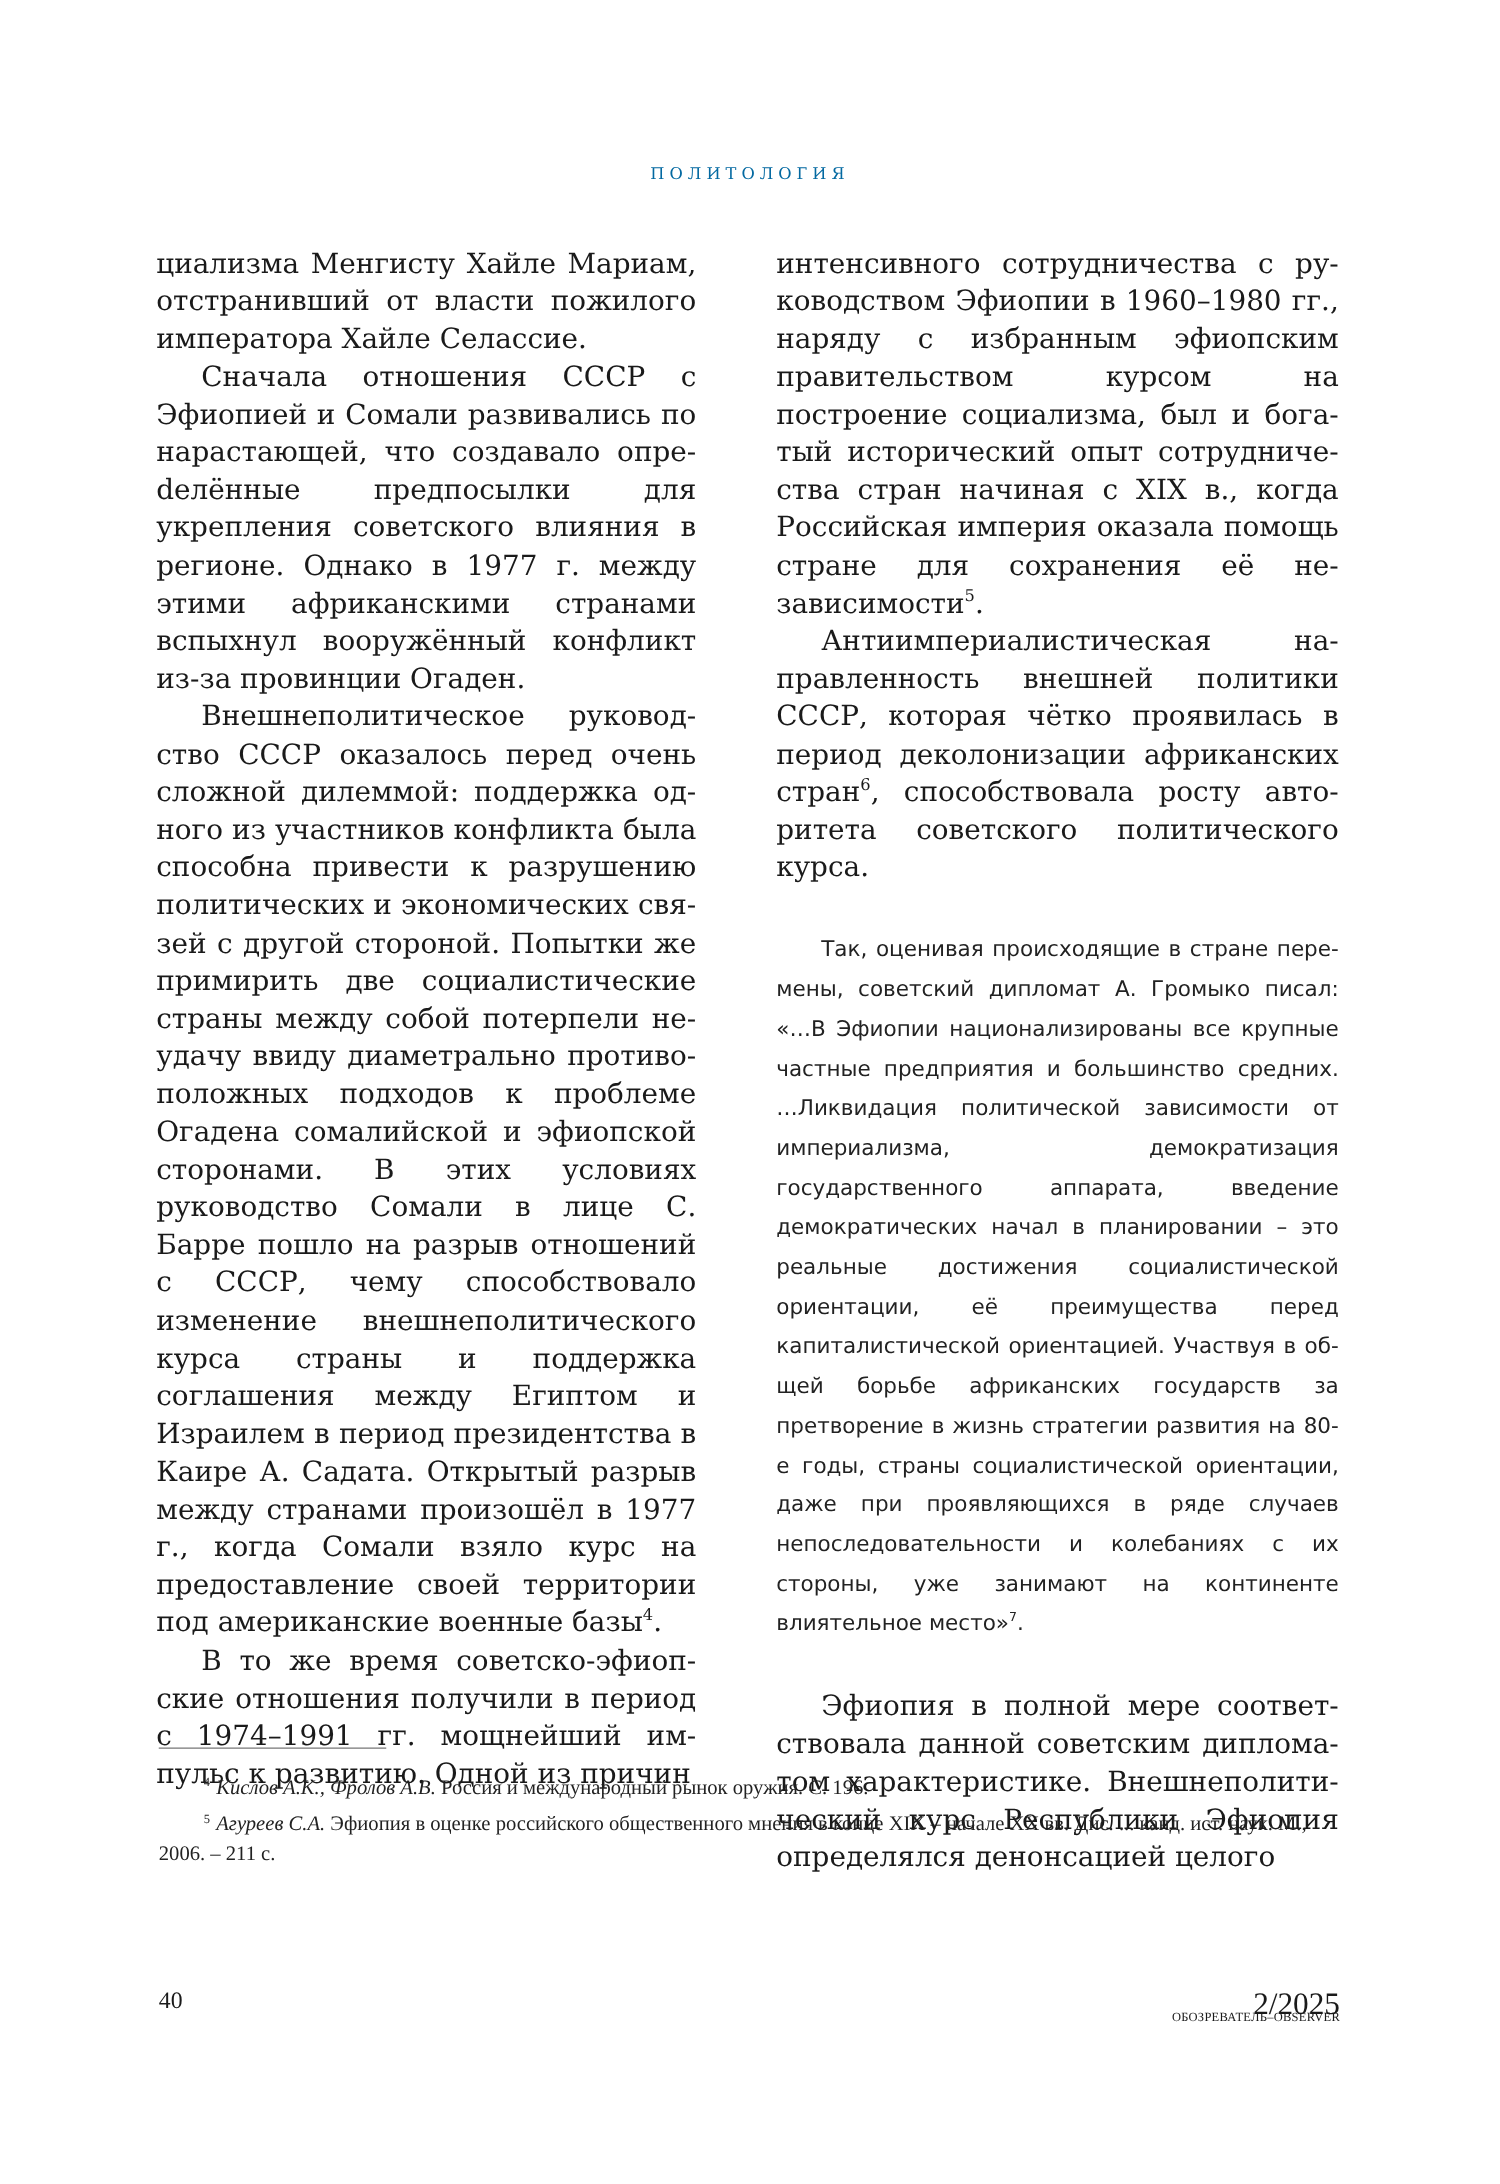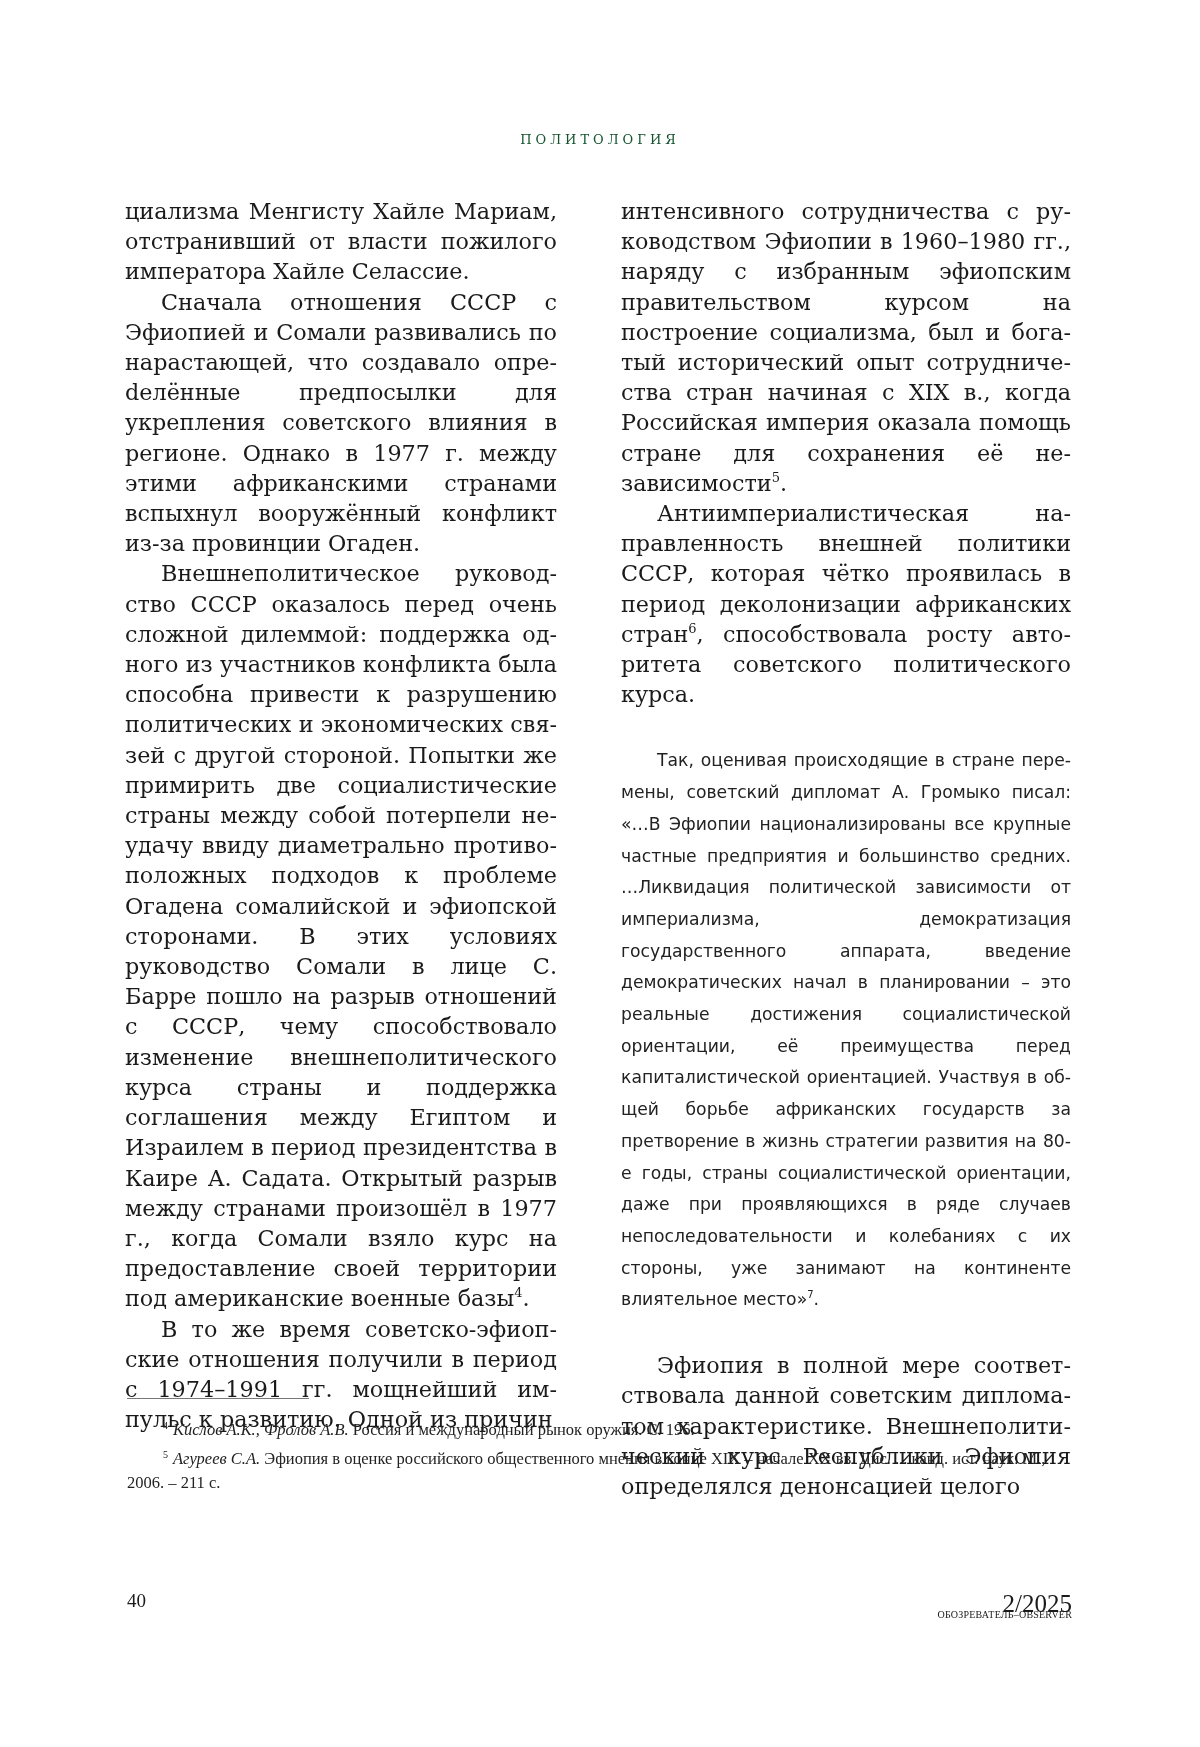--- a/index.html
+++ b/index.html
@@ -1,19 +1,19 @@
 <!DOCTYPE html>
 <html><head>
 <meta charset="utf-8">
 <style>
   html, body { margin: 0; padding: 0; background: #ffffff; }
   body { width: 1200px; height: 1747px; position: relative; overflow: hidden; color: #1a1a1a; }
   .running-head {
     position: absolute; top: 132px; left: 0; width: 1200px; text-align: center;
-    font-family: "DejaVu Serif", serif; font-size: 13px; letter-spacing: 4px; color: #14532d;
+    font-family: "DejaVu Serif", serif; font-size: 13px; letter-spacing: 4px; color: #0369a1;
   }
   .col {
     position: absolute; top: 196px;
     font-family: "DejaVu Serif", serif; font-size: 22.3px; line-height: 30.2px;
     text-align: justify; hyphens: manual;
   }
   .col-left { left: 125px; width: 432px; }
   .col-right { left: 621px; width: 450px; }
   .col p { margin: 0; text-indent: 0; }
   .col p.indent { text-indent: 36px; }

